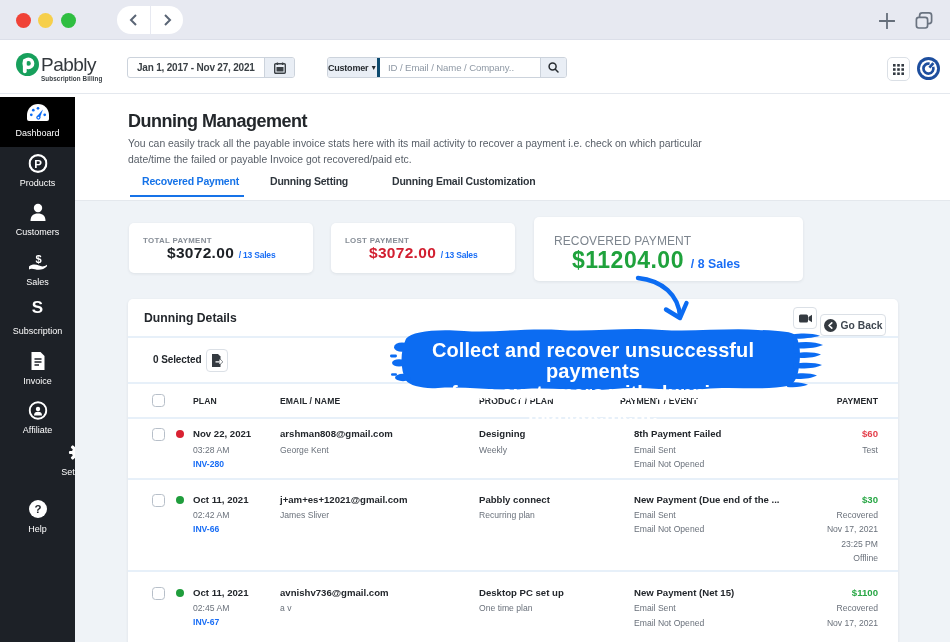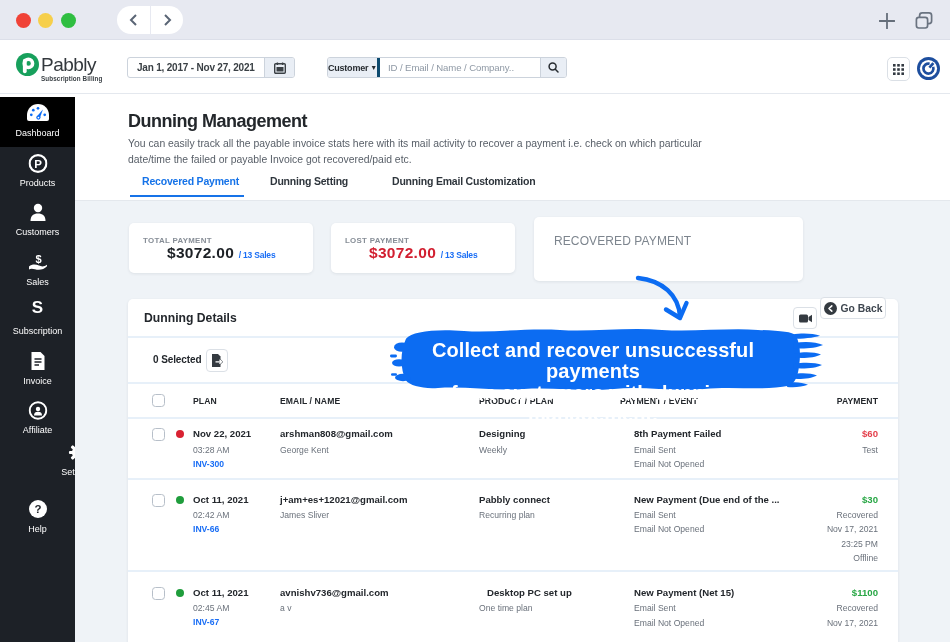--- a/index.html
+++ b/index.html
@@ -234,31 +234,32 @@
 <div class="card" style="left:129px; top:223px; width:184px; height:50px;">
   <div class="clabel">TOTAL PAYMENT</div>
   <div class="cval">$3072.00 <span class="csales">/ 13 Sales</span></div>
 </div>
 <div class="card" style="left:331px; top:223px; width:184px; height:50px;">
   <div class="clabel">LOST PAYMENT</div>
   <div class="cval" style="color:#d21f30;">$3072.00 <span class="csales">/ 13 Sales</span></div>
 </div>
 <div class="card" style="left:534px; top:217px; width:269px; height:64px;">
   <div class="clabel" style="left:20px; top:17px; font-size:12px; font-weight:400; color:#7d858e; letter-spacing:0.1px;">RECOVERED PAYMENT</div>
+  <div class="cval" style="left:14px; top:29.5px; font-size:23px; letter-spacing:0.5px; color:#1fa23c;">$11204.00 <span class="csales" style="font-size:12.3px; letter-spacing:0;">/ 8 Sales</span></div>
 </div>
 
 <div class="abs panel"></div>
 <div class="abs" style="left:144px; top:311px; font-size:12.2px; font-weight:700; color:#23272c;">Dunning Details</div>
 <div class="btn" style="left:793px; top:307px; width:24px; height:22px;">
   <svg width="13" height="9" viewBox="0 0 13 9">
       <rect x="0" y="0.5" width="9" height="8" rx="1.5" fill="#343a40"></rect>
       <path d="M9.5 3 L13 0.8 V8.2 L9.5 6 Z" fill="#343a40"></path>
     </svg>
 </div>
-<div class="btn" style="left:820px; top:297px; width:66px; height:22px; font-size:10.3px; font-weight:700; color:#3f4750;">
+<div class="btn" style="left:820px; top:314px; width:66px; height:22px; font-size:10.3px; font-weight:700; color:#3f4750;">
   <svg width="13" height="13" viewBox="0 0 13 13" style="margin-right:4px;">
       <circle cx="6.5" cy="6.5" r="6.5" fill="#343a40"></circle>
       <path d="M7.8 3.8 L5 6.5 L7.8 9.2" stroke="#fff" stroke-width="1.6" fill="none" stroke-linecap="round" stroke-linejoin="round"></path>
     </svg>
   Go Back
 </div>
 <div class="hline" style="top:336px;"></div>
 <div class="abs" style="left:153px; top:354px; font-size:10px; font-weight:700; color:#23272c; letter-spacing:-0.1px;">0 Selected</div>
 <div class="btn" style="left:206px; top:349px; width:22px; height:23px;">
   <svg width="12" height="13" viewBox="0 0 12 13">
@@ -274,21 +275,21 @@
 <div class="th" style="left:280px; top:396px;">EMAIL / NAME</div>
 <div class="th" style="left:479px; top:396px;">PRODUCT / PLAN</div>
 <div class="th" style="left:620px; top:396px;">PAYMENT / EVENT</div>
 <div class="th ra" style="right:72px; top:396px;">PAYMENT</div>
 <div class="hline" style="top:417px;"></div>
 
 <div class="cb" style="left:152px; top:428px;"></div>
 <div class="rdot" style="left:176px; top:430px; background:#d92232;"></div>
 <div class="t1" style="left:193px; top:428px;">Nov 22, 2021</div>
 <div class="t2" style="left:193px; top:445px;">03:28 AM</div>
-<div class="t3" style="left:193px; top:459px;">INV-300</div>
+<div class="t3" style="left:193px; top:459px;">INV-280</div>
 <div class="t1" style="left:280px; top:428px;">arshman808@gmail.com</div>
 <div class="t2" style="left:280px; top:445px;">George Kent</div>
 <div class="t1" style="left:479px; top:428px;">Designing</div>
 <div class="t2" style="left:479px; top:445px;">Weekly</div>
 <div class="t1" style="left:634px; top:428px;">8th Payment Failed</div>
 <div class="t2" style="left:634px; top:445px;">Email Sent</div>
 <div class="t2" style="left:634px; top:459px;">Email Not Opened</div>
 <div class="t1 ra" style="right:72px; top:428px; color:#e4404c;">$60</div>
 <div class="t2 ra" style="right:72px; top:445px;">Test</div>
 <div class="hline" style="top:478px;"></div>
@@ -312,21 +313,21 @@
 <div class="t2 ra" style="right:72px; top:553px;">Offline</div>
 <div class="hline" style="top:570px;"></div>
 
 <div class="cb" style="left:152px; top:587px;"></div>
 <div class="rdot" style="left:176px; top:589px; background:#1f9d3c;"></div>
 <div class="t1" style="left:193px; top:587px;">Oct 11, 2021</div>
 <div class="t2" style="left:193px; top:603px;">02:45 AM</div>
 <div class="t3" style="left:193px; top:617px;">INV-67</div>
 <div class="t1" style="left:280px; top:587px;">avnishv736@gmail.com</div>
 <div class="t2" style="left:280px; top:603px;">a v</div>
-<div class="t1" style="left:479px; top:587px;margin-left:8px;">Desktop PC set up</div>
+<div class="t1" style="left:479px; top:587px;">Desktop PC set up</div>
 <div class="t2" style="left:479px; top:603px;">One time plan</div>
 <div class="t1" style="left:634px; top:587px;text-align:right;">New Payment (Net 15)</div>
 <div class="t2" style="left:634px; top:603px;">Email Sent</div>
 <div class="t2" style="left:634px; top:618px;">Email Not Opened</div>
 <div class="t1 ra" style="right:72px; top:587px; color:#28a745;">$1100</div>
 <div class="t2 ra" style="right:72px; top:603px;">Recovered</div>
 <div class="t2 ra" style="right:72px; top:618px;">Nov 17, 2021</div>
 
 <svg class="abs" style="left:390px; top:320px;" width="436" height="80" viewBox="0 0 436 80">
   <g fill="#0c6cf2" transform="scale(1,1.045)">

